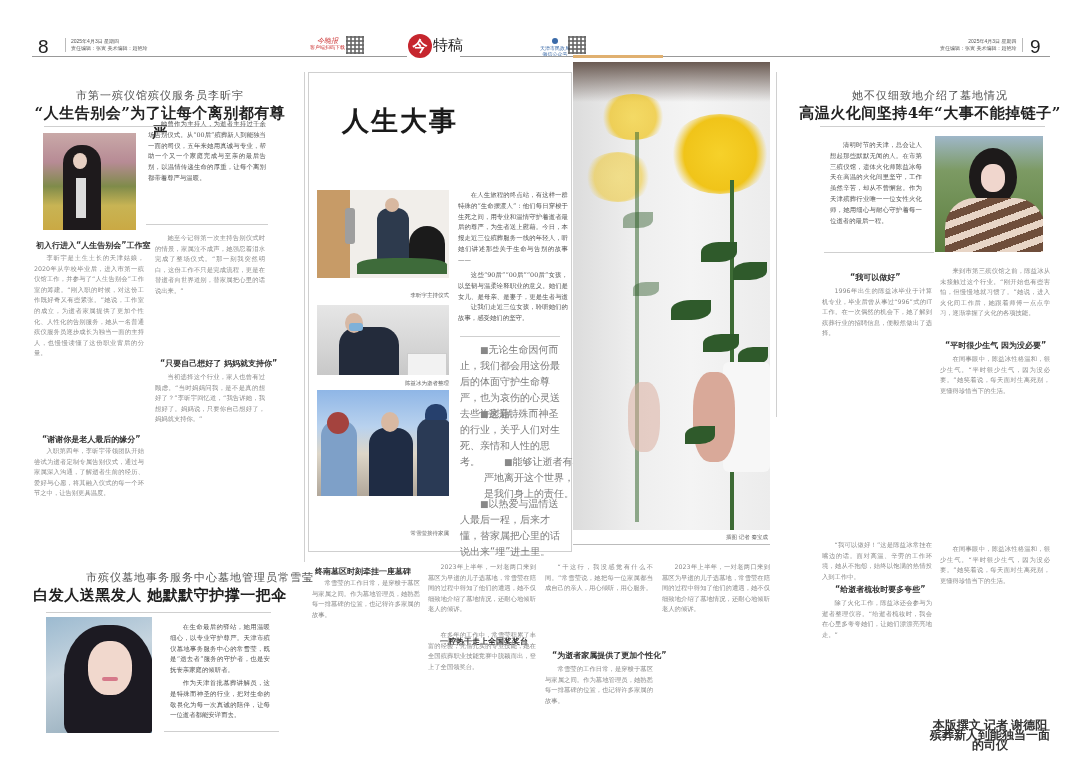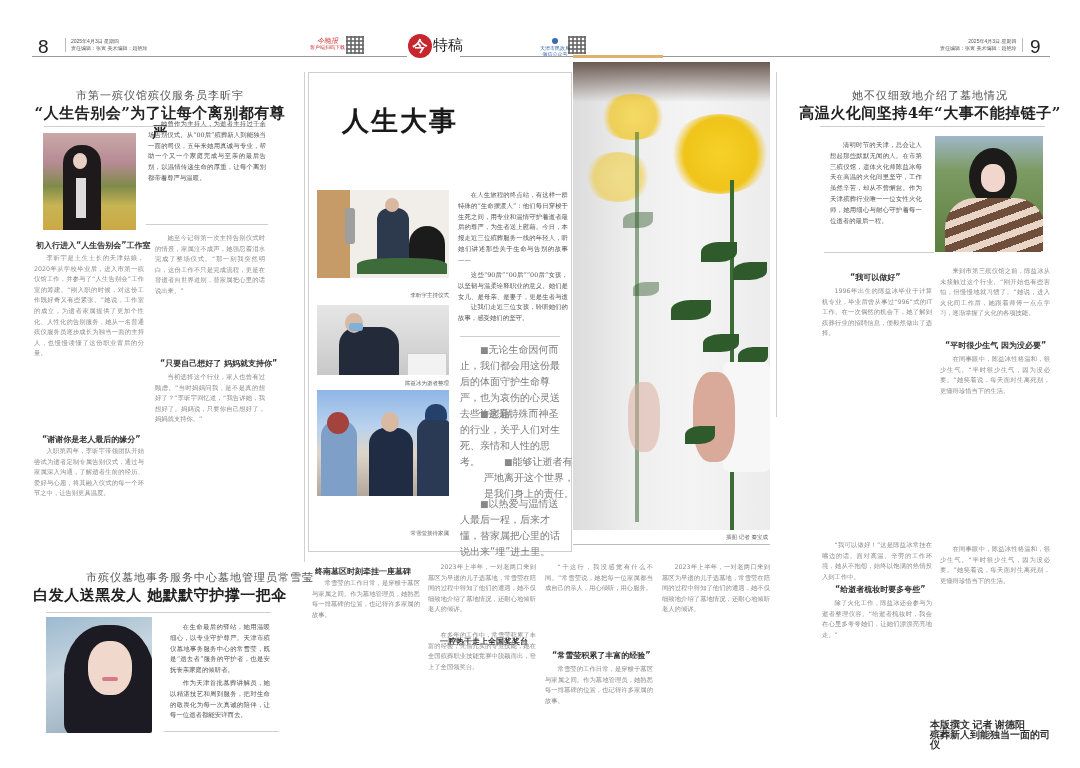--- a/index.html
+++ b/index.html
@@ -42,21 +42,21 @@
   .big-title { position: absolute; left: 342px; top: 100px; font-family: "DejaVu Serif", serif; font-weight: bold; font-size: 27px; line-height: 42px; color: #1a1a1a; letter-spacing: 2px; }
   .sub-head { position: absolute; font-family: "DejaVu Sans", sans-serif; font-weight: bold; font-size: 8px; color: #333; }
 
   
   .body-text { position: absolute; font-size: 6.3px; line-height: 10.6px; color: #8a8a8a; text-align: justify; text-indent: 2em; overflow: hidden; font-family: "DejaVu Sans", sans-serif; }
   .lead-text { position: absolute; font-size: 6.4px; line-height: 10.8px; color: #555; text-align: justify; text-indent: 2em; overflow: hidden; font-family: "DejaVu Serif", serif; }
   .quote-text { position: absolute; font-family: "DejaVu Sans", sans-serif; font-size: 10px; line-height: 16px; color: #7a7a7a; text-indent: 2em; }
   .quote-text .sq { color: #888; font-size: 9px; }
 
   .caption { position: absolute; font-size: 5.5px; color: #666; text-align: right; font-family: "DejaVu Sans", sans-serif; }
-  .byline { position: absolute; font-family: Liberation Serif, serif; font-weight: bold; font-size: 10px; line-height: 10px; color: #333; text-align: left; }
+  .byline { position: absolute; font-family: Liberation Sans, sans-serif; font-weight: bold; font-size: 12px; line-height: 10px; color: #333; text-align: center; }
 
   
   .photo { position: absolute; overflow: hidden; }
   .photo-portrait1 { background: linear-gradient(180deg, #c9a9a8 0%, #b78b95 30%, #7f8b4a 55%, #c8b454 75%, #caa944 100%); }
   .photo-portrait1 .person { position: absolute; left: 20px; top: 12px; width: 38px; height: 98px; background: #1e1a1c; border-radius: 18px 18px 6px 6px; }
   .photo-portrait1 .face { position: absolute; left: 30px; top: 20px; width: 14px; height: 16px; background: #e7d0c3; border-radius: 50%; }
   .photo-portrait1 .shirt { position: absolute; left: 33px; top: 45px; width: 10px; height: 40px; background: #ddd; }
 
   .photo-speaker { background: linear-gradient(90deg, #c79b67 0 25%, #f1eeea 25% 100%); }
   .photo-speaker .lamp { position: absolute; left: 28px; top: 18px; width: 10px; height: 36px; background: #9e9e9e; border-radius: 3px; }
@@ -164,21 +164,21 @@
   <div class="kicker" style="left:32px;top:570px;width:240px;margin-left:48px;">市殡仪墓地事务服务中心墓地管理员常雪莹</div>
   <div class="headline" style="left:30px;top:586px;width:260px;">白发人送黑发人 她默默守护撑一把伞</div>
   <div class="rule" style="left:46px;top:612px;width:225px;"></div>
 
   <div class="photo photo-portrait4" style="left:46px;top:617px;width:106px;height:116px;">
     <div class="hair"></div>
     <div class="face"></div>
     <div class="lips"></div>
   </div>
   <div class="lead-text" style="left:170px;top:622px;width:100px;height:55px;">在生命最后的驿站，她用温暖细心，以专业守护尊严。天津市殡仪墓地事务服务中心的常雪莹，既是“逝去者”服务的守护者，也是安抚丧亲家庭的倾听者。</div>
-  <div class="lead-text" style="left:170px;top:678px;width:100px;height:44px;">作为天津首批墓葬讲解员，她以精湛技艺和周到服务，把对生命的敬畏化为每一次真诚的陪伴，让每一位逝者都能安详而去。</div>
+  <div class="lead-text" style="left:170px;top:678px;width:100px;height:44px;">作为天津首批墓葬讲解员，这是特殊而神圣的行业，把对生命的敬畏化为每一次真诚的陪伴，让每一位逝者都能安详而去。</div>
   <div class="rule" style="left:164px;top:731px;width:115px;"></div>
 </section>
 
 <section>
   <div class="frame" style="left:308px;top:72px;width:264px;height:480px;"></div>
   <div class="big-title">
     <div>人生大事</div>
   </div>
 
   <div class="photo photo-speaker" style="left:317px;top:190px;width:132px;height:88px;">
@@ -241,21 +241,21 @@
   <div class="rule" style="left:573px;top:544px;width:197px;background:#bbb;"></div>
 </section>
 
 <section>
   <div class="sub-head" style="left:315px;top:566px;">终南墓区时刻牵挂一座墓碑</div>
   <div class="body-text" style="left:312px;top:578px;width:108px;height:150px;">常雪莹的工作日常，是穿梭于墓区与家属之间。作为墓地管理员，她熟悉每一排墓碑的位置，也记得许多家属的故事。</div>
   <div class="body-text" style="left:428px;top:562px;width:108px;height:50px;">2023年上半年，一对老两口来到墓区为早逝的儿子选墓地，常雪莹在陪同的过程中得知了他们的遭遇，她不仅细致地介绍了墓地情况，还耐心地倾听老人的倾诉。</div>
   <div class="sub-head" style="left:440px;top:636px;">一腔热干走上全国奖奖台</div>
   <div class="body-text" style="left:428px;top:630px;width:108px;height:100px;">在多年的工作中，常雪莹积累了丰富的经验，凭借扎实的专业技能，她在全国殡葬职业技能竞赛中脱颖而出，登上了全国领奖台。</div>
   <div class="body-text" style="left:545px;top:562px;width:108px;height:78px;">“干这行，我没感觉有什么不同。”常雪莹说，她把每一位家属都当成自己的亲人，用心倾听，用心服务。</div>
-  <div class="sub-head" style="left:552px;top:650px;">“常雪莹积累了丰富的经验”</div>
+  <div class="sub-head" style="left:552px;top:650px;">“为逝者家属提供了更加个性化”</div>
   <div class="body-text" style="left:545px;top:664px;width:108px;height:66px;">常雪莹的工作日常，是穿梭于墓区与家属之间。作为墓地管理员，她熟悉每一排墓碑的位置，也记得许多家属的故事。</div>
   <div class="body-text" style="left:662px;top:562px;width:108px;height:168px;">2023年上半年，一对老两口来到墓区为早逝的儿子选墓地，常雪莹在陪同的过程中得知了他们的遭遇，她不仅细致地介绍了墓地情况，还耐心地倾听老人的倾诉。</div>
 </section>
 
 <div class="vrule" style="left:776px;top:72px;height:345px;"></div>
 
 <section>
   <div class="kicker" style="left:800px;top:88px;width:260px;">她不仅细致地介绍了墓地情况</div>
   <div class="headline" style="left:790px;top:104px;width:280px;">高温火化间坚持4年“大事不能掉链子”</div>
   <div class="rule" style="left:820px;top:126px;width:225px;"></div>

